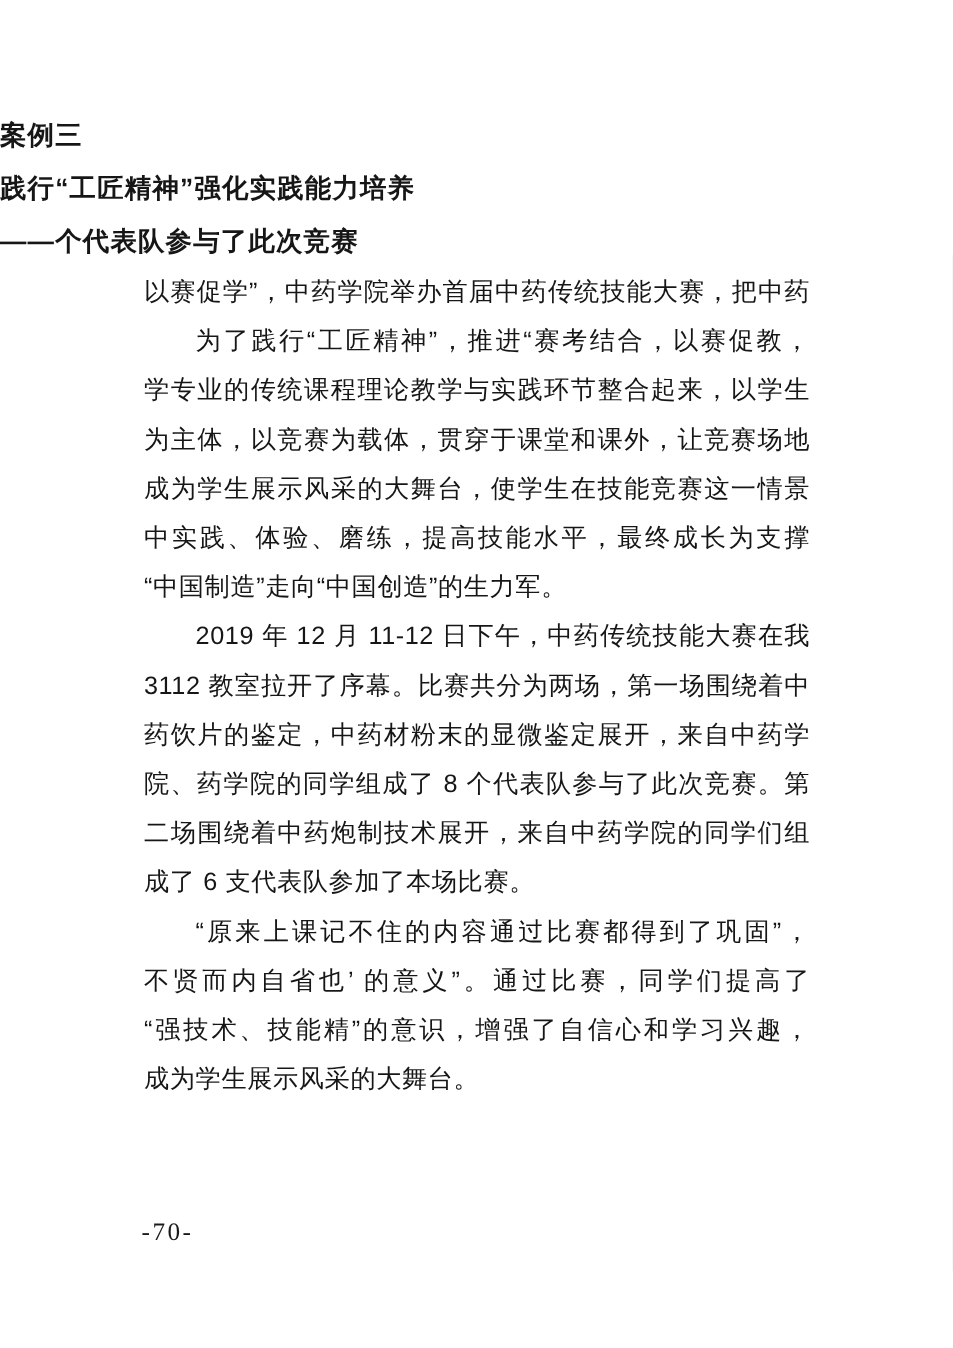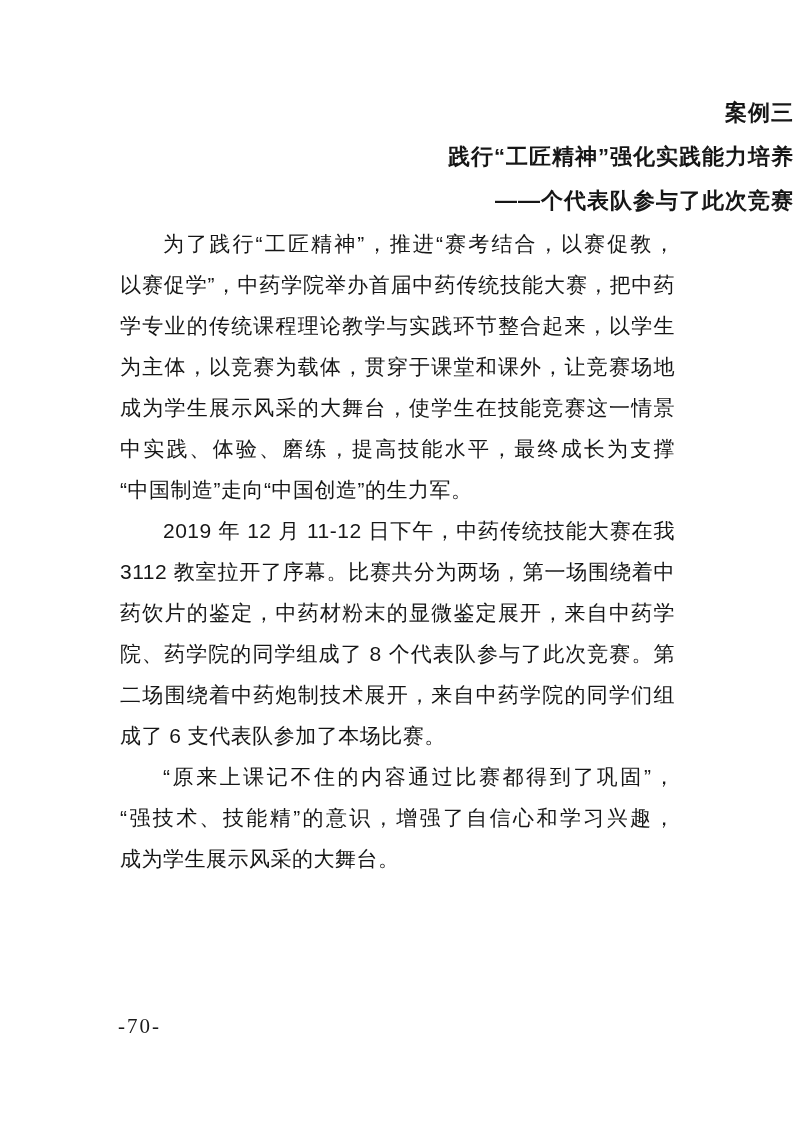--- a/index.html
+++ b/index.html
@@ -16,21 +16,21 @@
     color: #161616;
     font-family: "Liberation Sans", sans-serif;
     overflow: hidden;
   }
   .titles {
     padding-top: 91px;
   }
   .title-line {
     height: 44px;
     line-height: 44px;
-    text-align: right;
+    text-align: left;
     font-weight: 700;
     font-size: 22px;
     letter-spacing: 1px;
     white-space: nowrap;
   }
   .doc-body {
     padding-left: 120px;
     padding-right: 119px;
   }
   .para {
@@ -69,38 +69,39 @@
 <div class="page">
 
   <div class="titles">
     <div class="title-line">案例三</div>
     <div class="title-line">践行“工匠精神”强化实践能力培养</div>
     <div class="title-line">——个代表队参与了此次竞赛</div>
   </div>
 
   <div class="doc-body" id="doc-body">
       <div class="para">
+        <div class="line">以赛促学”，中药学院举办首届中药传统技能大赛，把中药</div>
         <div class="line indent">为了践行“工匠精神”，推进“赛考结合，以赛促教，</div>
-        <div class="line">以赛促学”，中药学院举办首届中药传统技能大赛，把中药</div>
         <div class="line">学专业的传统课程理论教学与实践环节整合起来，以学生</div>
         <div class="line">为主体，以竞赛为载体，贯穿于课堂和课外，让竞赛场地</div>
         <div class="line">成为学生展示风采的大舞台，使学生在技能竞赛这一情景</div>
         <div class="line">中实践、体验、磨练，提高技能水平，最终成长为支撑</div>
         <div class="line last">“中国制造”走向“中国创造”的生力军。</div>
       </div>
       <div class="para">
         <div class="line indent">2019 年 12 月 11-12 日下午，中药传统技能大赛在我校</div>
         <div class="line">3112 教室拉开了序幕。比赛共分为两场，第一场围绕着中</div>
         <div class="line">药饮片的鉴定，中药材粉末的显微鉴定展开，来自中药学</div>
         <div class="line">院、药学院的同学组成了 8 个代表队参与了此次竞赛。第</div>
         <div class="line">二场围绕着中药炮制技术展开，来自中药学院的同学们组</div>
         <div class="line last">成了 6 支代表队参加了本场比赛。</div>
       </div>
       <div class="para">
         <div class="line indent">“原来上课记不住的内容通过比赛都得到了巩固”，</div>
+        <div class="line">不贤而内自省也’ 的意义”。通过比赛，同学们提高了</div>
         <div class="line">“强技术、技能精”的意识，增强了自信心和学习兴趣，</div>
         <div class="line last">成为学生展示风采的大舞台。</div>
       </div>
     </div>
 
   <div class="page-number">-70-</div>
 
 </div>
 
 </body></html>

